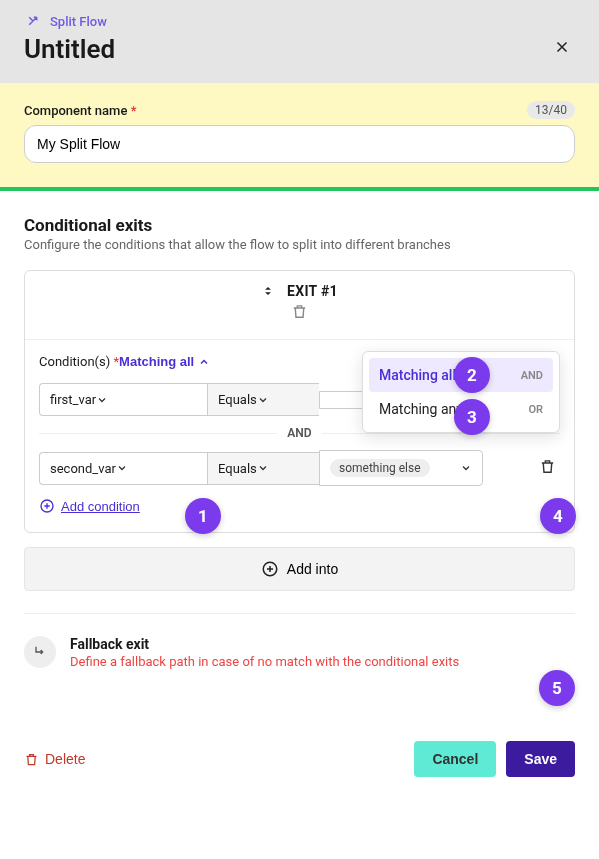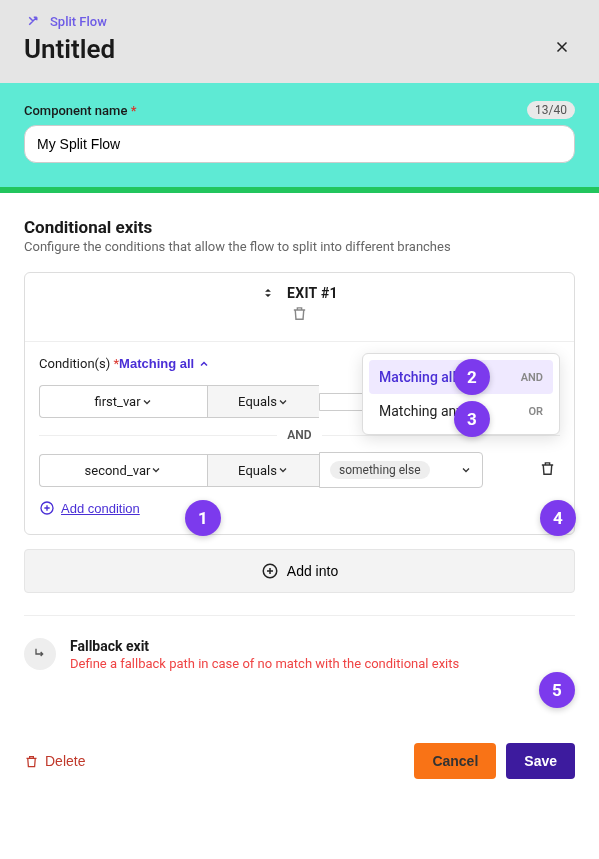--- a/index.html
+++ b/index.html
@@ -5,21 +5,21 @@
   * { box-sizing: border-box; margin: 0; padding: 0; }
   body { font-family: -apple-system, BlinkMacSystemFont, "Segoe UI", Roboto, sans-serif; font-size: 14px; color: #1a1a1a; background: #fff; width: 599px; }
   
   .header { padding: 12px 24px 18px; border-bottom: 1px solid #e5e5e5; position: relative; background:#e5e5e5;}
   .header-top { display: flex; align-items: center; gap: 8px; margin-bottom: 4px; }
   .split-icon { width: 18px; height: 18px; }
   .split-label { color: #6e5ce6; font-size: 13px; font-weight: 500; }
   .title { font-size: 26px; font-weight: 600; }
   .close-btn { position: absolute; top: 34px; right: 24px; cursor: pointer; background:none;border:none; padding:4px;}
   
-  .section-header-area{ padding: 18px 24px 24px; background:#5eead4; border-bottom:6px solid #22c55e;}
+  .section-header-area{ padding: 18px 24px 24px; background:#fef9c3; border-bottom:4px solid #22c55e;}
   .label-row { display: flex; justify-content: space-between; align-items: center; margin-bottom: 6px; }
   .label { font-size: 13px; font-weight: 500; }
   .req { color: #d9342b; }
   .counter { font-size: 12px; color: #555; background:#e9e9e9; padding:2px 8px; border-radius:10px;}
   .text-input { width: 100%; padding: 10px 12px; border: 1px solid #ccc; border-radius: 12px; font-size: 14px; background:#fff;}
   
   .main { padding: 24px; }
   .section-title { font-size: 17px; font-weight: 700; margin-bottom: 2px; }
   .section-sub { font-size: 13px; color: #666; margin-bottom: 18px; }
   
@@ -28,21 +28,21 @@
   .exit-head-left { display: flex; align-items: center; gap: 12px; }
   .drag-icon { width:14px; height:14px; }
   .exit-name { font-weight: 700; font-size: 14px; letter-spacing:.3px;}
   .icon-btn { background:none;border:none;cursor:pointer;padding:4px;color:#555;}
   
   .exit-body { padding: 14px 14px 18px; }
   .cond-header { display:flex; align-items:center; margin-bottom:14px; font-size:13px;}
   .match-trigger { color:#4a2fd6; font-weight:600; display:flex; align-items:center; gap:4px; cursor:pointer; background:none;border:none; font-size:13px;}
   
   .cond-row { display:flex; align-items:center; gap:0; margin-bottom:0;}
-  .select-like { display:flex; align-items:center; justify-content:center; border:1px solid #ccc; padding:8px 10px; font-size:13px; background:#fff;}
+  .select-like { display:flex; align-items:center; justify-content:flex-start; border:1px solid #ccc; padding:8px 10px; font-size:13px; background:#fff;}
   .select-like.grey { background:#f5f5f5;}
   .sel-var { width:168px; border-radius:4px 0 0 4px; border-right:none;}
   .sel-op { width:112px; border-right:none;}
   .sel-val { width:164px; border-radius:0 4px 4px 0;}
   .chev { width:12px;height:12px;}
   .trash-aside { margin-left:auto; }
   .pill { display:inline-block; background:#eee; color:#444; border-radius:10px; padding:2px 9px; font-size:12px;}
   
   .divider-and { display:flex; align-items:center; gap:10px; margin:10px 0; }
   .divider-and .line{flex:1;height:1px;background:#eee;}
@@ -63,21 +63,21 @@
   
   .fallback{display:flex;gap:14px;align-items:flex-start;}
   .fb-icon-wrap{width:32px;height:32px;border-radius:50%;background:#eee;display:flex;align-items:center;justify-content:center;}
   .fb-title{font-weight:700;font-size:14px;margin-bottom:2px;}
   .fb-sub{font-size:13px;color:#ef4444;}
   
   .footer{display:flex;align-items:center;justify-content:space-between;padding:18px 24px;margin-top:30px;}
   .delete-btn{display:flex;align-items:center;gap:6px;color:#c0392b;background:none;border:none;font-size:14px;cursor:pointer;}
   .footer-right{display:flex;gap:10px;}
   .btn{padding:10px 18px;border-radius:4px;font-size:14px;font-weight:600;cursor:pointer;border:none;}
-  .btn-cancel{background:#f97316;color:#333;}
+  .btn-cancel{background:#5eead4;color:#333;}
   .btn-save{background:#3d1b9e;color:#fff;}
   
   .num-marker{position:absolute;width:36px;height:36px;border-radius:50%;background:#7c3aed;color:#fff;font-weight:700;font-size:17px;display:flex;align-items:center;justify-content:center;z-index:20;box-shadow:0 2px 6px rgba(0,0,0,.2);}
 </style>
 </head>
 <body>
 
 <div class="header">
   <div class="header-top">
     <svg class="split-icon" viewBox="0 0 24 24" fill="none" stroke="#6e5ce6" stroke-width="2">

